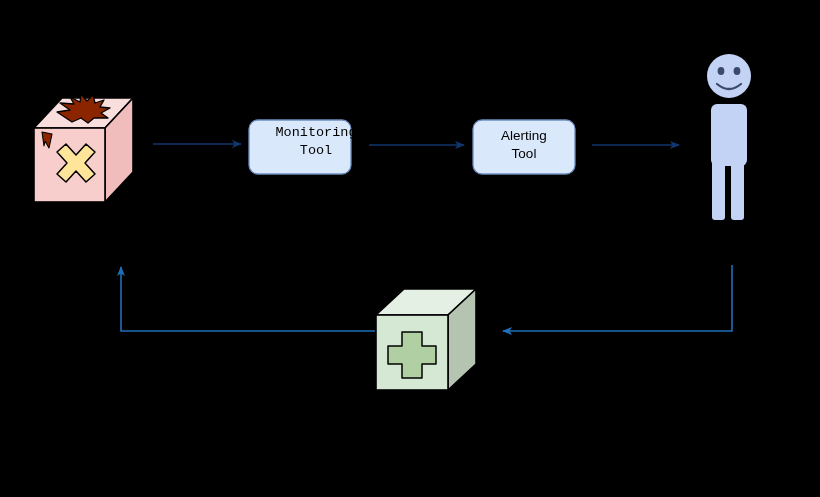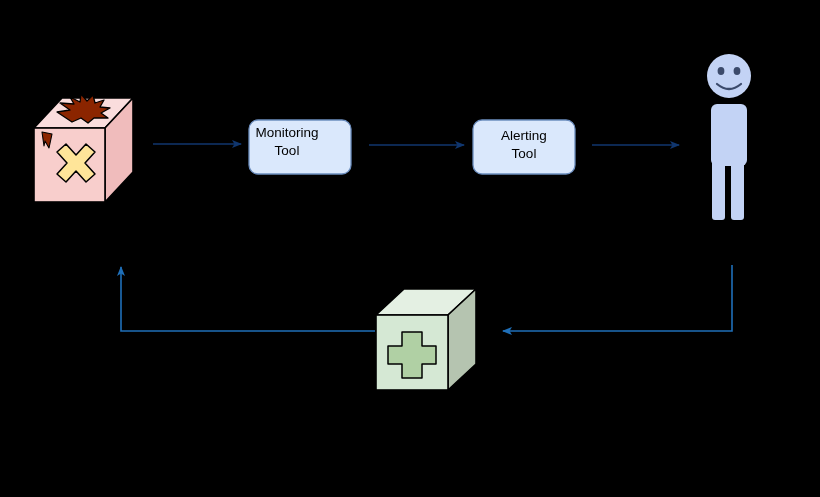--- a/index.html
+++ b/index.html
@@ -28,24 +28,25 @@
     justify-content: center;
     text-align: center;
     color: #000000;
     font-size: 13.5px;
     line-height: 1.33;
     font-family: "Liberation Sans", sans-serif;
     pointer-events: none;
     white-space: pre-line;
   }
   #monitoring-label {
-    left: 236px;
+    left: 265px;
     top: 120px;
     width: 102px;
     height: 44px;
+    font-family: Liberation Mono, monospace;
   }
   #alerting-label {
     left: 473px;
     top: 120px;
     width: 102px;
     height: 50px;
   }
 </style>
 </head>
 <body style="background: rgb(0, 0, 0);">

